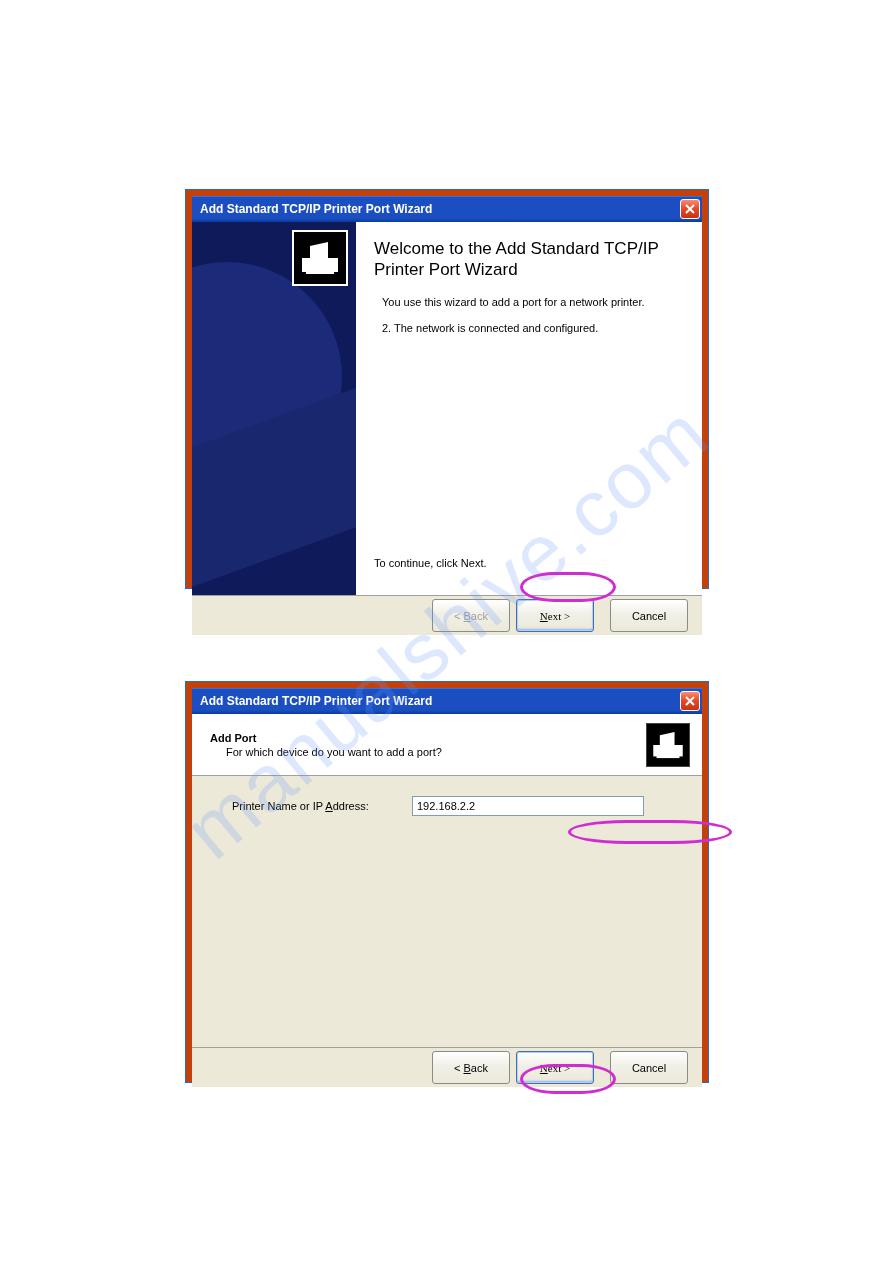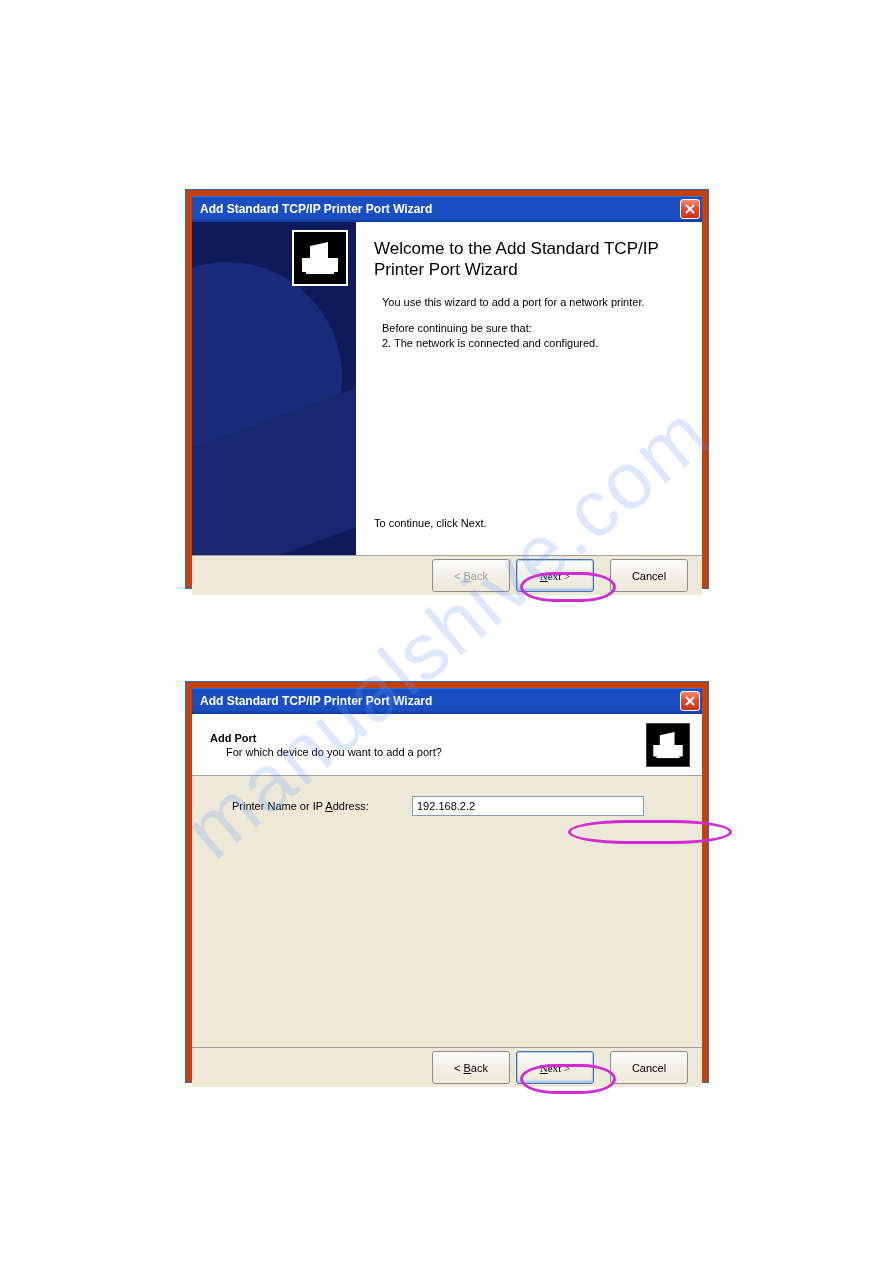--- a/index.html
+++ b/index.html
@@ -63,21 +63,21 @@
     align-items: center;
     justify-content: center;
     color: #fff;
     cursor: pointer;
   }
   .closebox svg { width: 10px; height: 10px; }
 
   
   .body1 {
     display: flex;
-    height: 333px;
+    height: 373px;
     background: #fff;
   }
   .sidepanel {
     width: 164px;
     height: 100%;
     background: #0f1a5a;
     position: relative;
     overflow: hidden;
   }
   .sidepanel .circle {
@@ -248,21 +248,20 @@
           <rect x="4" y="22" width="36" height="14" fill="#fff"></rect>
           <path d="M12 22 L12 10 L30 6 L30 22 Z" fill="#fff"></path>
           <rect x="8" y="34" width="28" height="4" fill="#fff"></rect>
         </svg>
       </div>
     </div>
     <div class="mainpanel">
       <h1>Welcome to the Add Standard TCP/IP Printer Port Wizard</h1>
       <div class="para">You use this wizard to add a port for a network printer.</div>
       <div class="para">
-        <div>Before continuing be sure that:</div>
         <div>2.  The network is connected and configured.</div>
       </div>
       <div class="spacer"></div>
       <div class="cont">To continue, click Next.</div>
     </div>
   </div>
   <div class="buttonbar">
     <div class="xpbtn disabled">
       <span>&lt; <span class="u">B</span>ack</span>
     </div>

